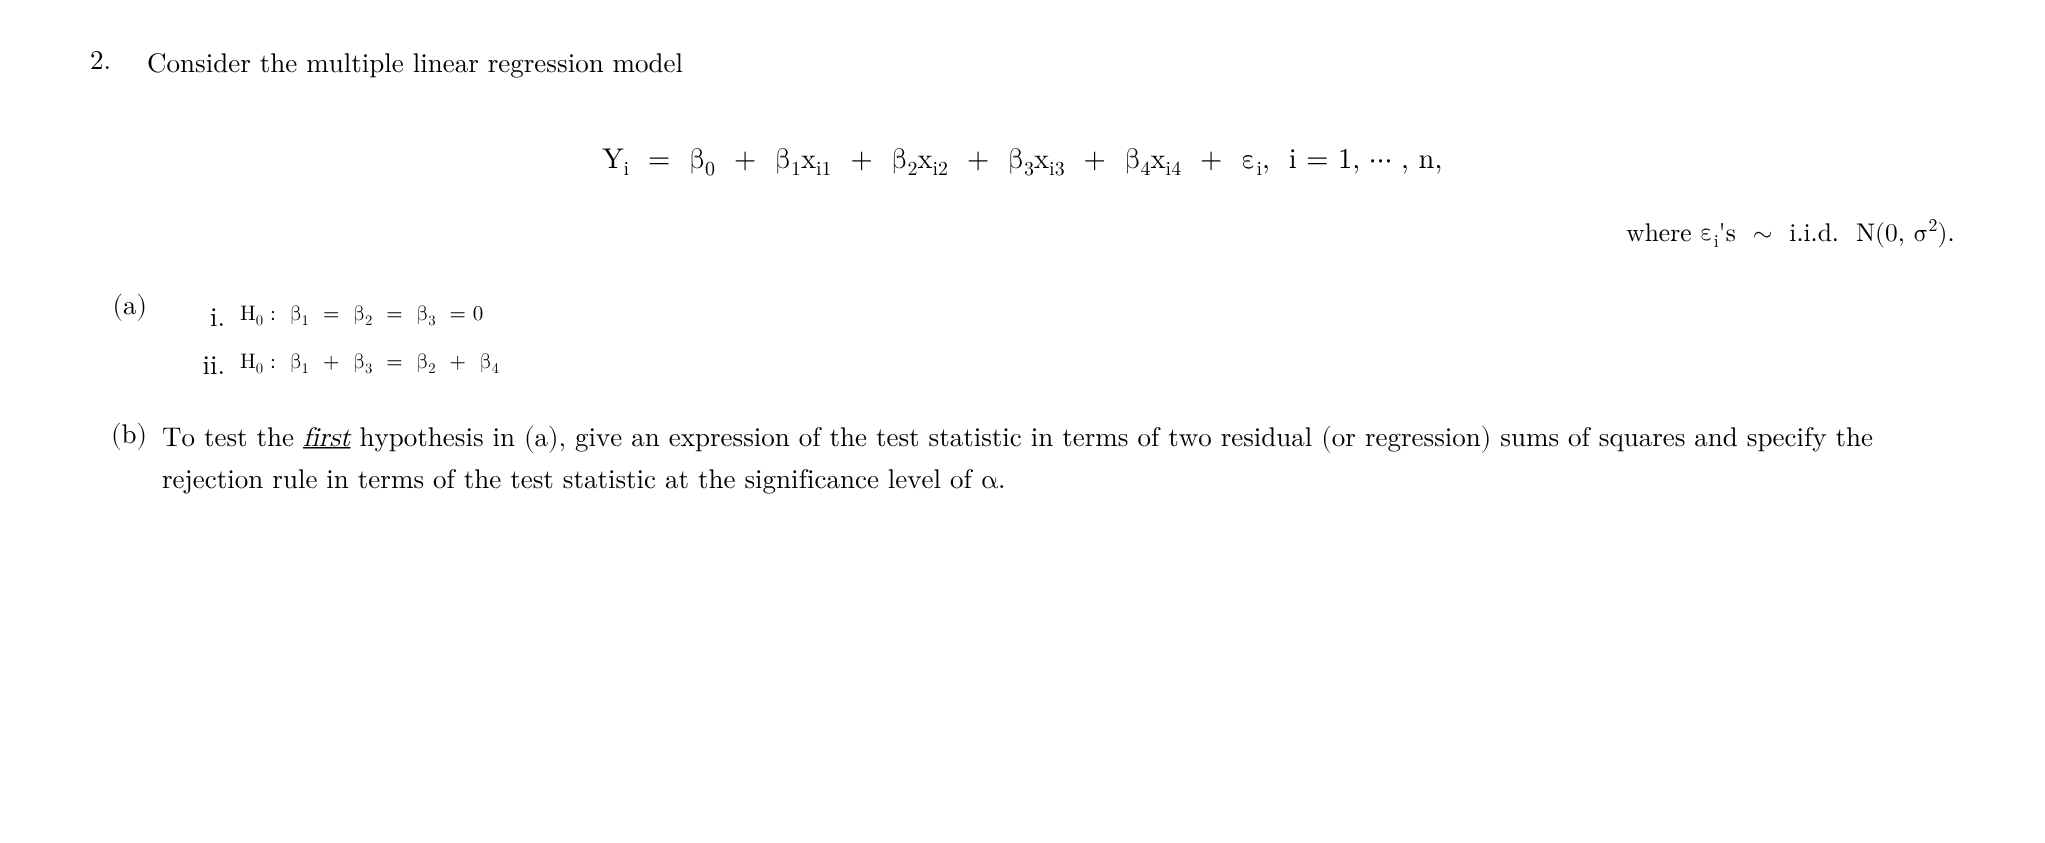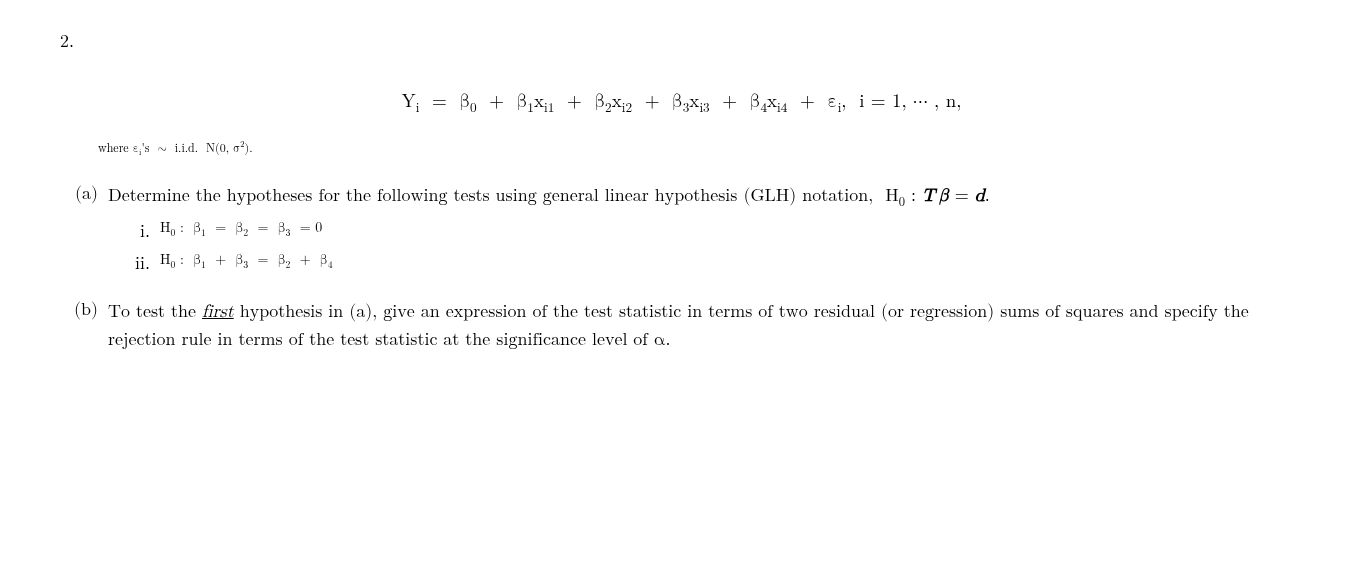--- a/index.html
+++ b/index.html
@@ -43,22 +43,23 @@
     }
 
     .equation-block {
       text-align: center;
       margin: 18px 0 22px 0;
       font-size: 19px;
     }
 
     .where-line {
       margin-bottom: 24px;
-      font-size: 12px;
+      font-size: 17px;
       margin-left: 38px;
+      text-align: right;
     }
 
     .parts {
       display: flex;
       flex-direction: column;
       gap: 20px;
       margin-left: 10px;
     }
 
     .part {
@@ -130,20 +131,21 @@
       text-decoration: underline;
     }
   </style>
 </head>
 <body>
 
 <div class="problem">
 
   <div class="problem-header">
     <span class="problem-number">2.</span>
+    <span class="problem-text">Consider the multiple linear regression model</span>
   </div>
 
   <div class="equation-block">
     <span>
       <span class="math-italic">Y<sub>i</sub></span>
       &nbsp;=&nbsp;
       <span class="math-italic">β</span><sub>0</sub>
       &nbsp;+&nbsp;
       <span class="math-italic">β</span><sub>1</sub><span class="math-italic">x</span><sub><span class="math-italic">i</span>1</sub>
       &nbsp;+&nbsp;
@@ -160,25 +162,20 @@
 
   <div class="where-line">
     where <span class="math-italic">ε<sub>i</sub></span>'s &nbsp;∼&nbsp; <span class="math-italic">i.i.d.</span>&nbsp; <span class="math-italic">N</span>(0,&nbsp;<span class="math-italic">σ</span><sup>2</sup>).
   </div>
 
   <div class="parts">
 
     <div class="part">
       <span class="part-label">(a)</span>
       <div class="part-content">
-        <span>
-          Determine the hypotheses for the following tests using general linear hypothesis
-          (GLH) notation,&nbsp;
-          <span class="math-italic">H</span><sub>0</sub>&nbsp;:&nbsp;<span class="math-bold-italic">T</span> <span class="math-bold-italic">β</span>&nbsp;=&nbsp;<span class="math-bold-italic">d</span>.
-        </span>
 
         
         <div class="sub-items">
           <div class="sub-item">
             <span class="sub-label">i.</span>
             <span class="sub-content">
               <span class="math-italic">H</span><sub>0</sub>&nbsp;:&nbsp;
               <span class="math-italic">β</span><sub>1</sub>
               &nbsp;=&nbsp;
               <span class="math-italic">β</span><sub>2</sub>

